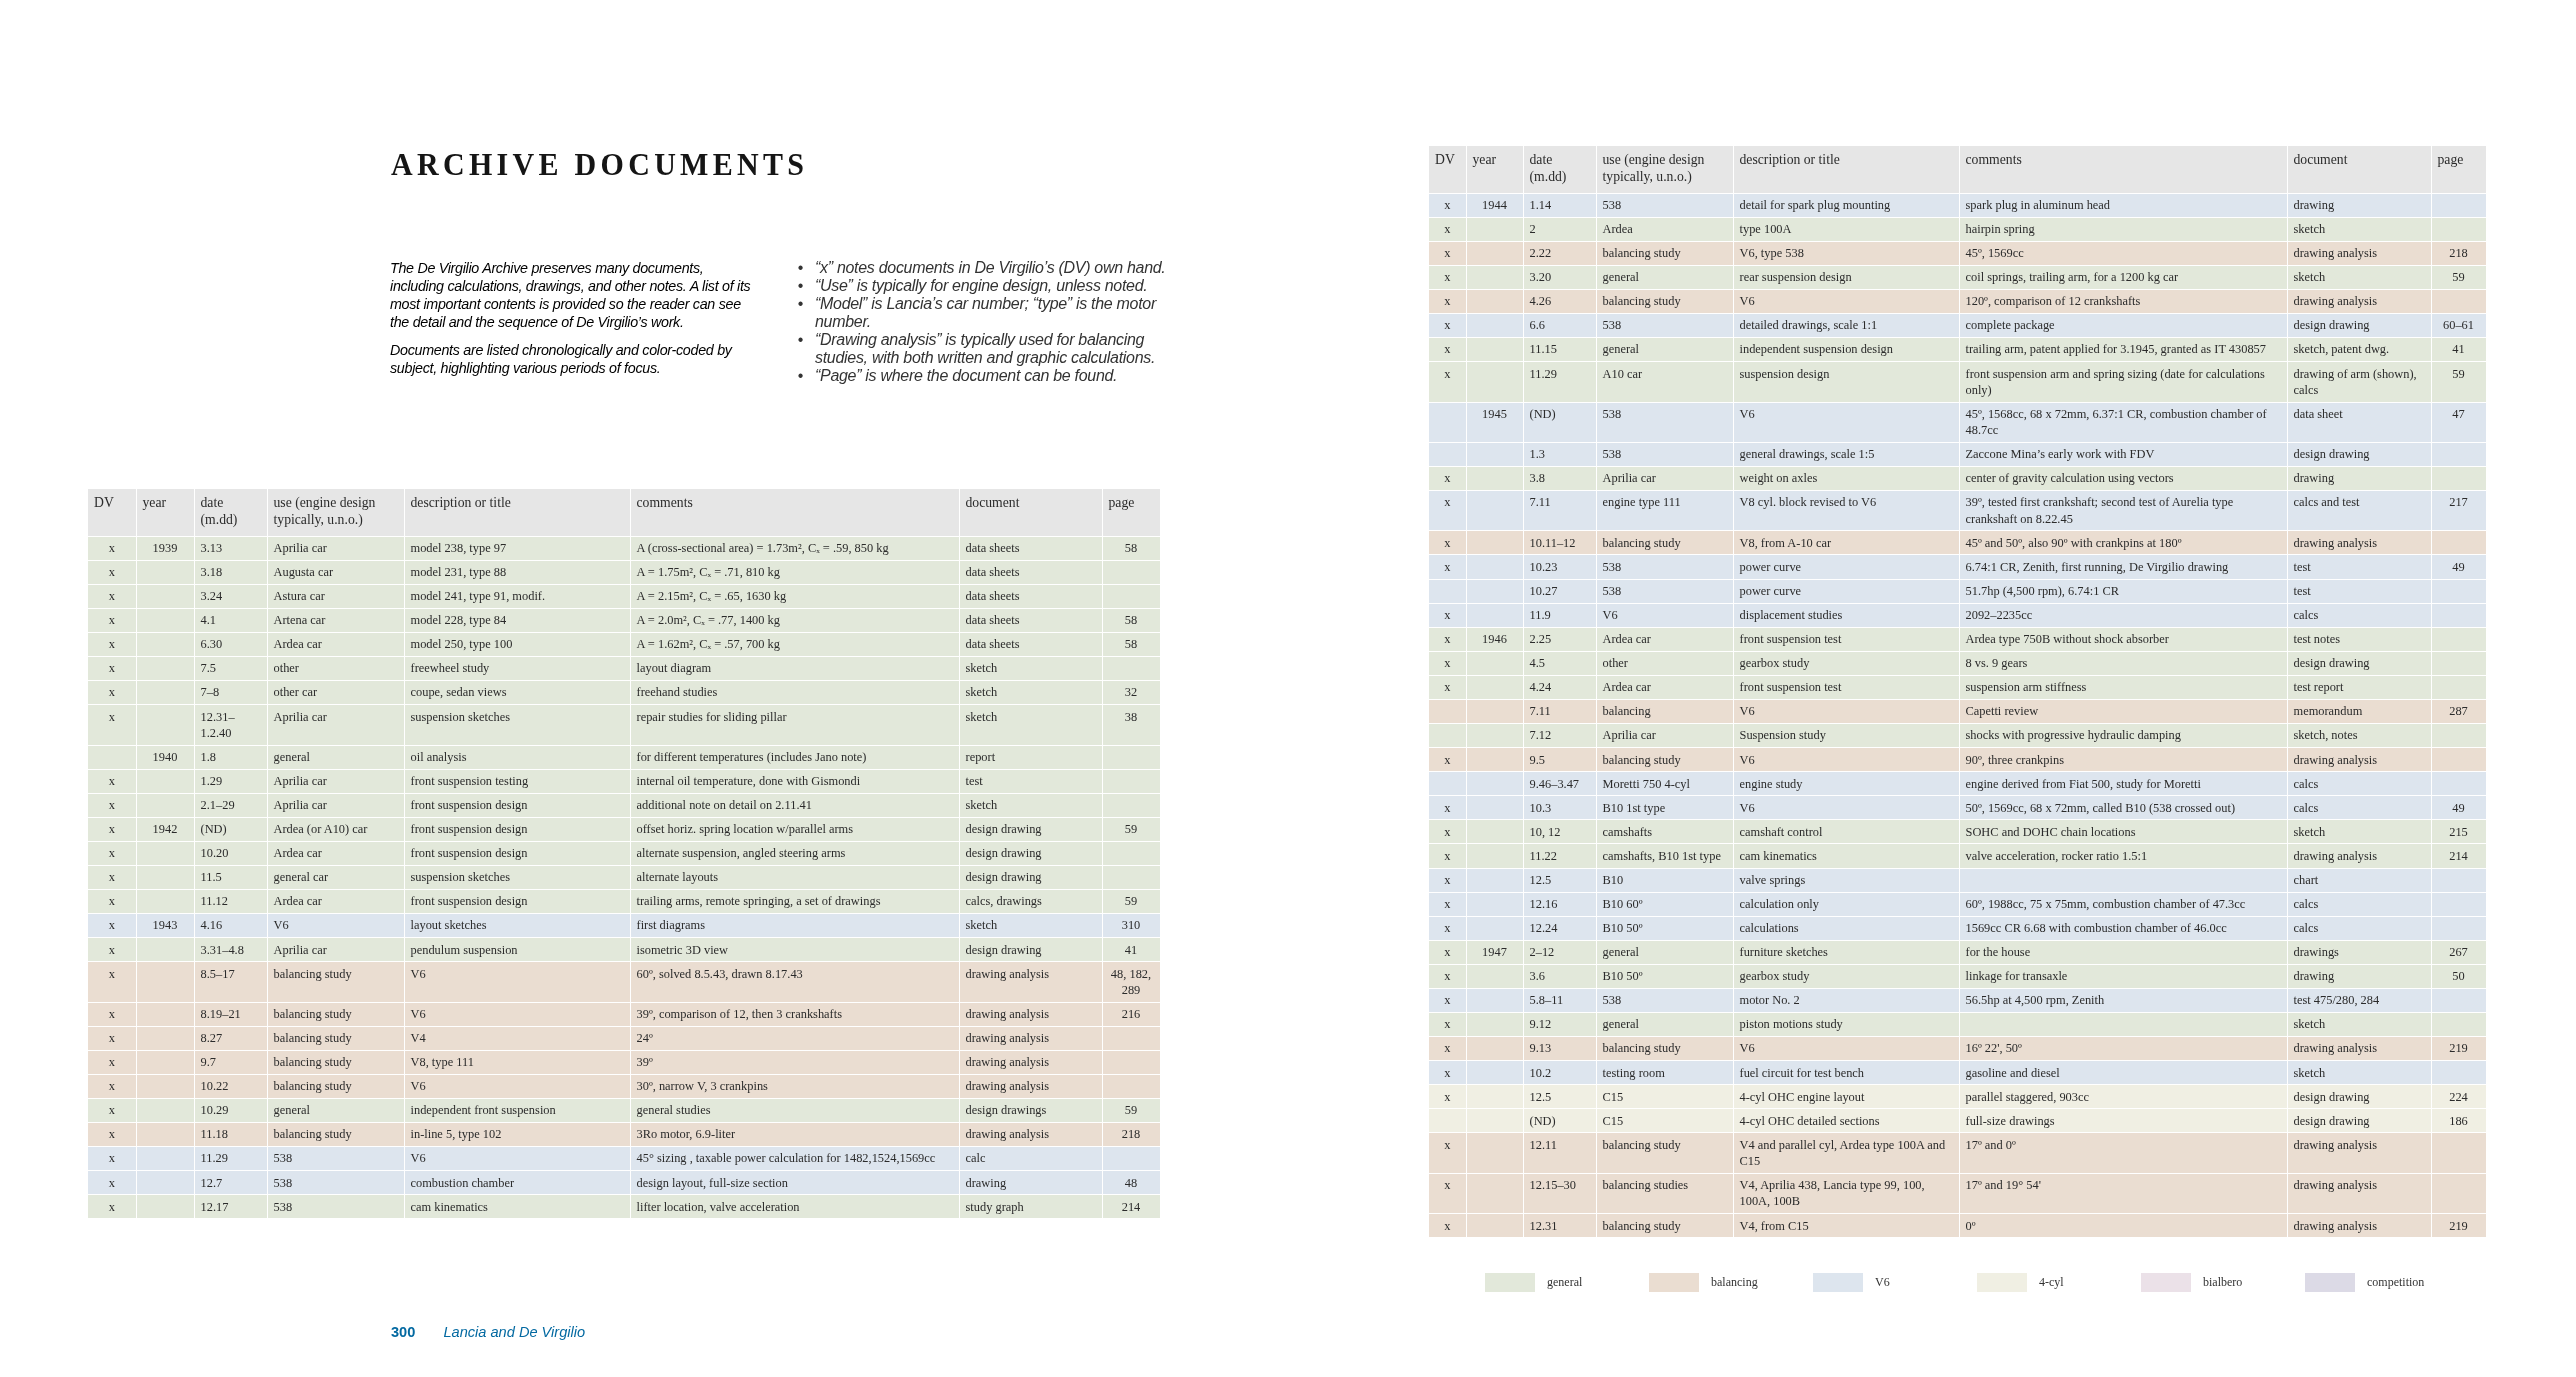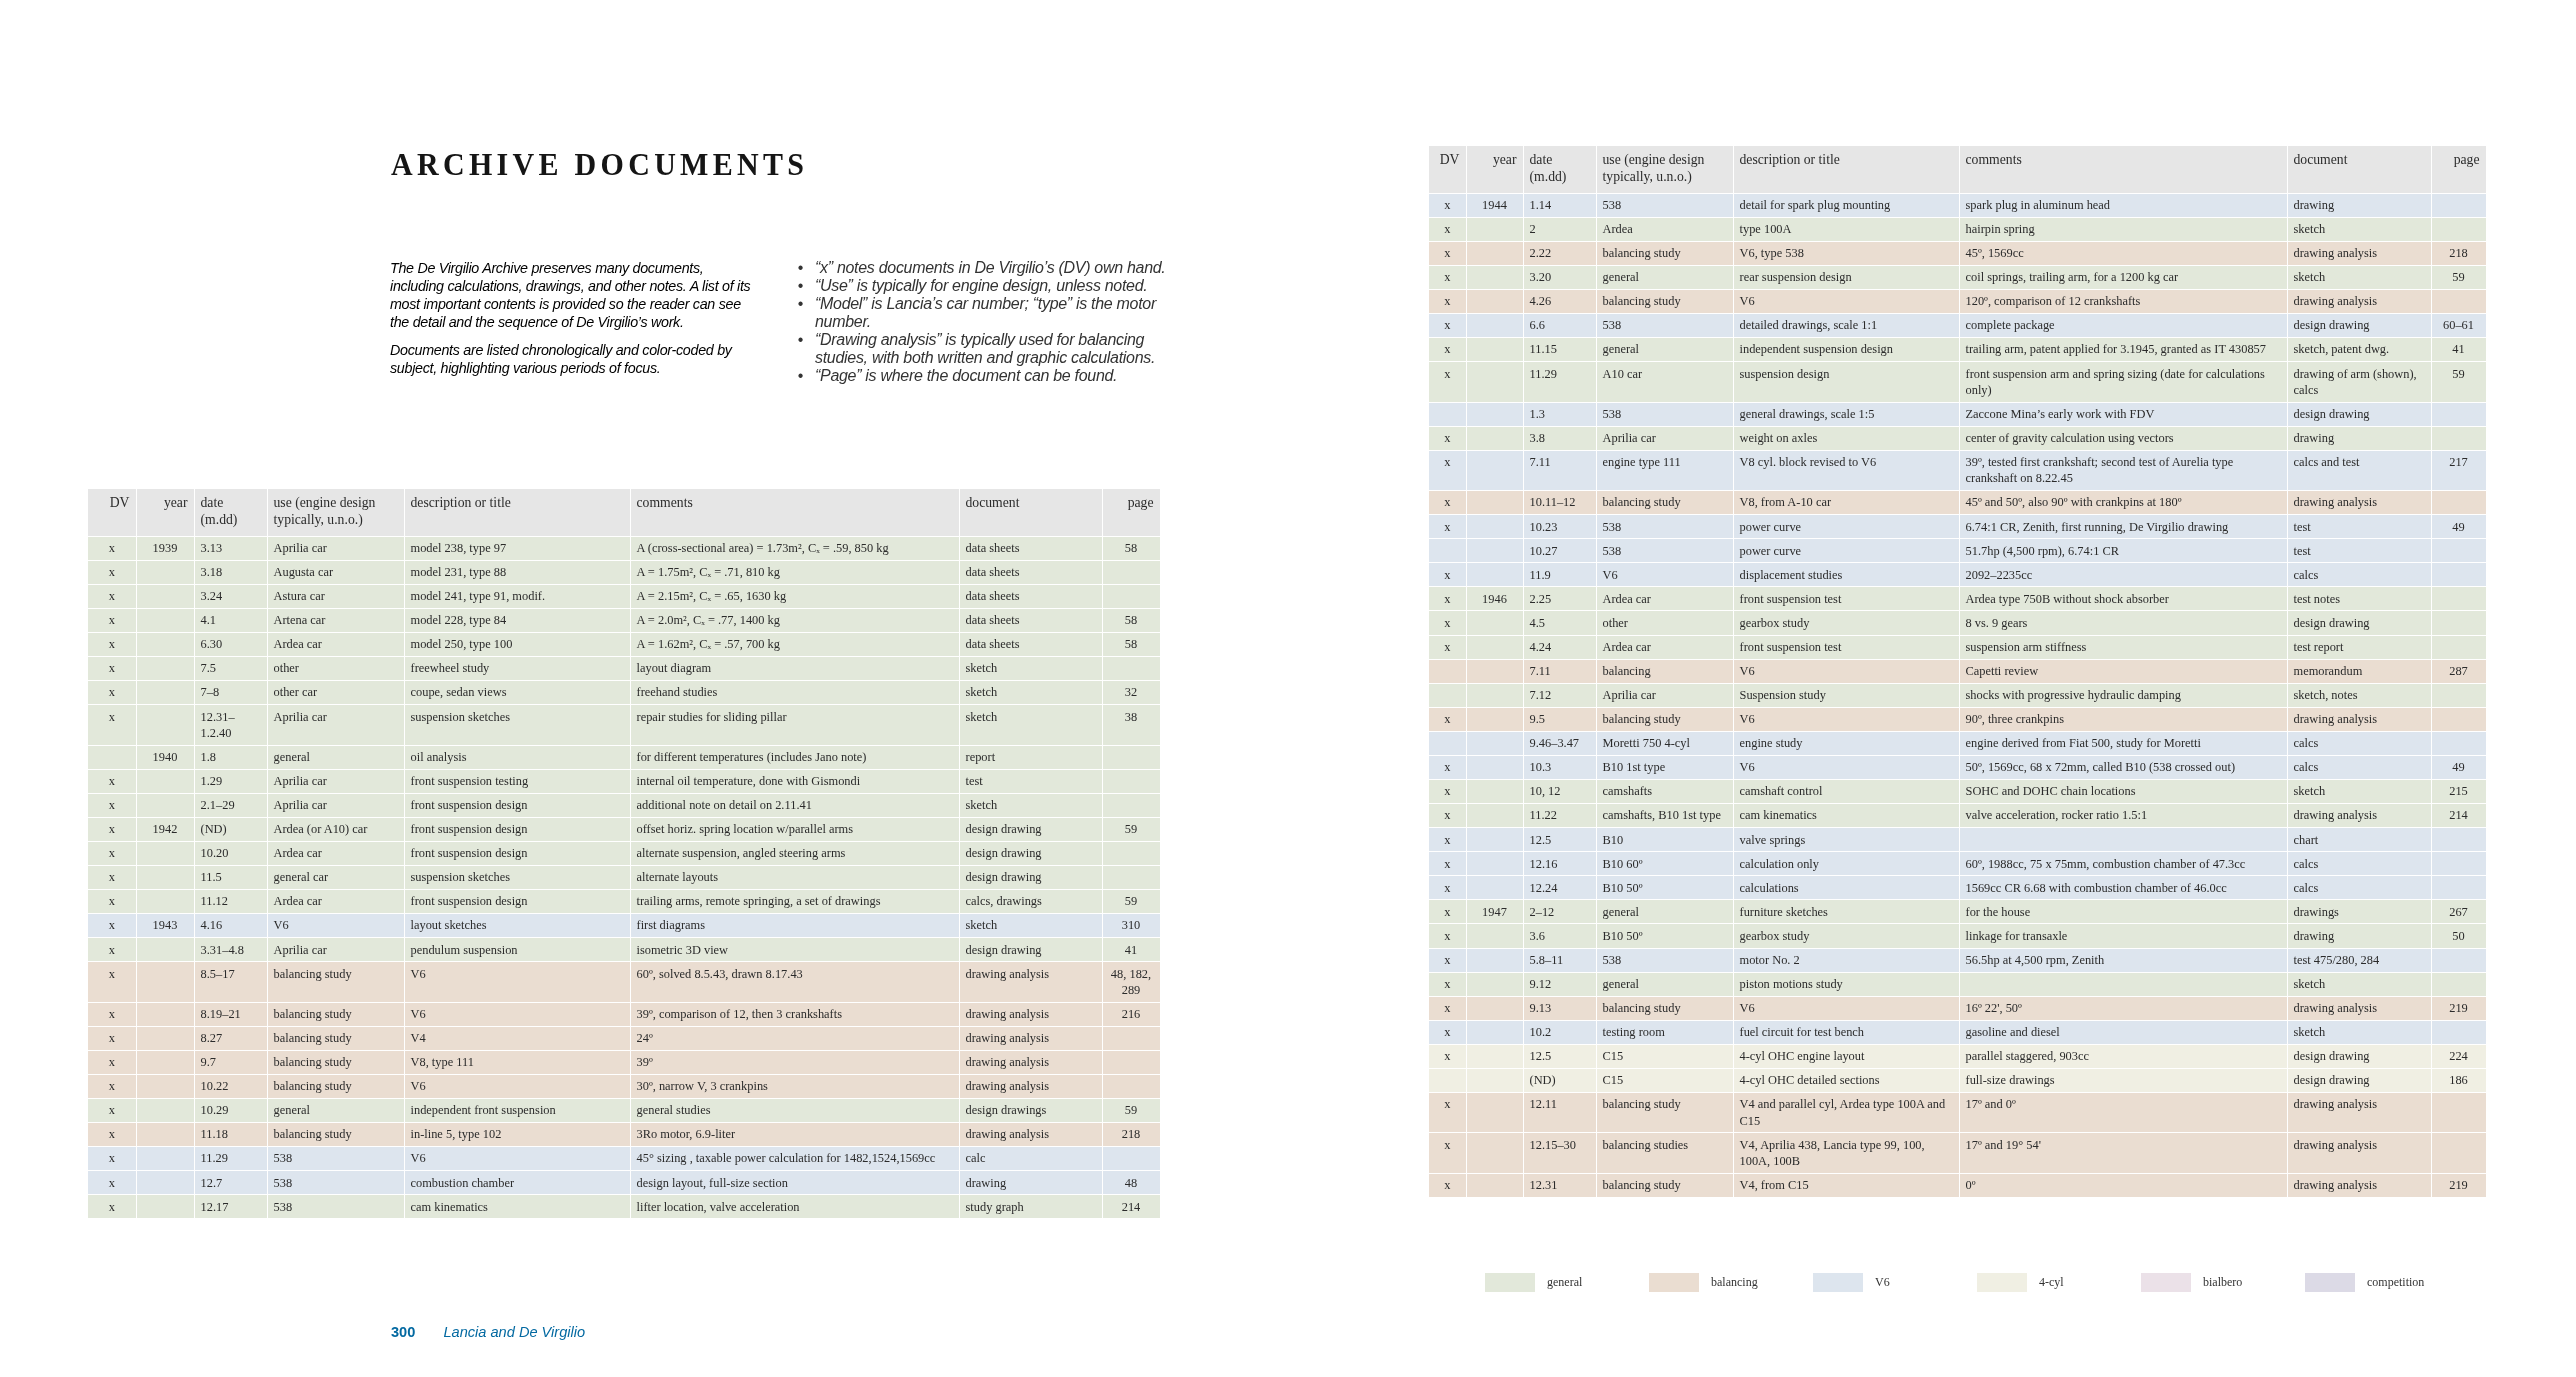--- a/index.html
+++ b/index.html
@@ -8,21 +8,21 @@
   .intro { position:absolute; left:390px; top:259px; width:369px; font-family:"Liberation Sans", sans-serif; font-style:italic; font-size:14.3px; line-height:18px; color:#000000; letter-spacing:-0.3px; }
   .intro p { margin:0 0 10.3px 0; }
   .notes { position:absolute; left:796px; top:259px; width:395px; font-family:"Liberation Sans", sans-serif; font-style:italic; font-size:16px; line-height:18px; color:#333; letter-spacing:-0.3px; margin:0; padding:0; list-style:none; }
   .notes li { position:relative; padding-left:19px; }
   .notes li::before { content:"\2022"; position:absolute; left:1.7px; top:0; font-style:normal; }
 
   table.arch { position:absolute; border-collapse:collapse; table-layout:fixed; font-family:"Liberation Serif", serif; font-size:12.4px; color:#2b2b2b; }
   table.arch th, table.arch td { border-right:1.7px solid #ffffff; border-bottom:1.7px solid #ffffff; padding:3.4px 6px; vertical-align:top; text-align:left; line-height:16.3px; font-weight:normal; }
   table.arch th { background:#e6e6e6; font-size:13.7px; line-height:17px; padding-top:5.2px; height:38px; }
   table.arch td.c { text-align:center; }
-  table.arch th.c { text-align:right;margin-top:16px; }
+  table.arch th.c { text-align:left;margin-top:16px; }
   #left-table { left:88px; top:489px; width:1072px; }
   #right-table { left:1429px; top:146px; width:1056px; }
   #right-table td { padding-top:3.4px; padding-bottom:3.4px; }
 
   tr.general td { background:#e2e8da; }
   tr.balancing td { background:#eaddd1; }
   tr.v6 td { background:#dde5ee; }
   tr.cyl4 td { background:#f0efe3; }
 
   .legend { position:absolute; left:1485px; top:1273px; display:flex; }
@@ -445,20 +445,30 @@
       </tr>
       <tr class="general">
         <td class="c">x</td>
         <td class="c"></td>
         <td>11.29</td>
         <td>A10 car</td>
         <td>suspension design</td>
         <td>front suspension arm and spring sizing (date for calculations only)</td>
         <td>drawing of arm (shown), calcs</td>
         <td class="c">59</td>
+      </tr>
+      <tr class="v6">
+        <td class="c"></td>
+        <td class="c">1945</td>
+        <td>(ND)</td>
+        <td>538</td>
+        <td>V6</td>
+        <td>45º, 1568cc, 68 x 72mm, 6.37:1 CR, combustion chamber of 48.7cc</td>
+        <td>data sheet</td>
+        <td class="c">47</td>
       </tr>
       <tr class="v6">
         <td class="c"></td>
         <td class="c"></td>
         <td>1.3</td>
         <td>538</td>
         <td>general drawings, scale 1:5</td>
         <td>Zaccone Mina’s early work with FDV</td>
         <td>design drawing</td>
         <td class="c"></td>

